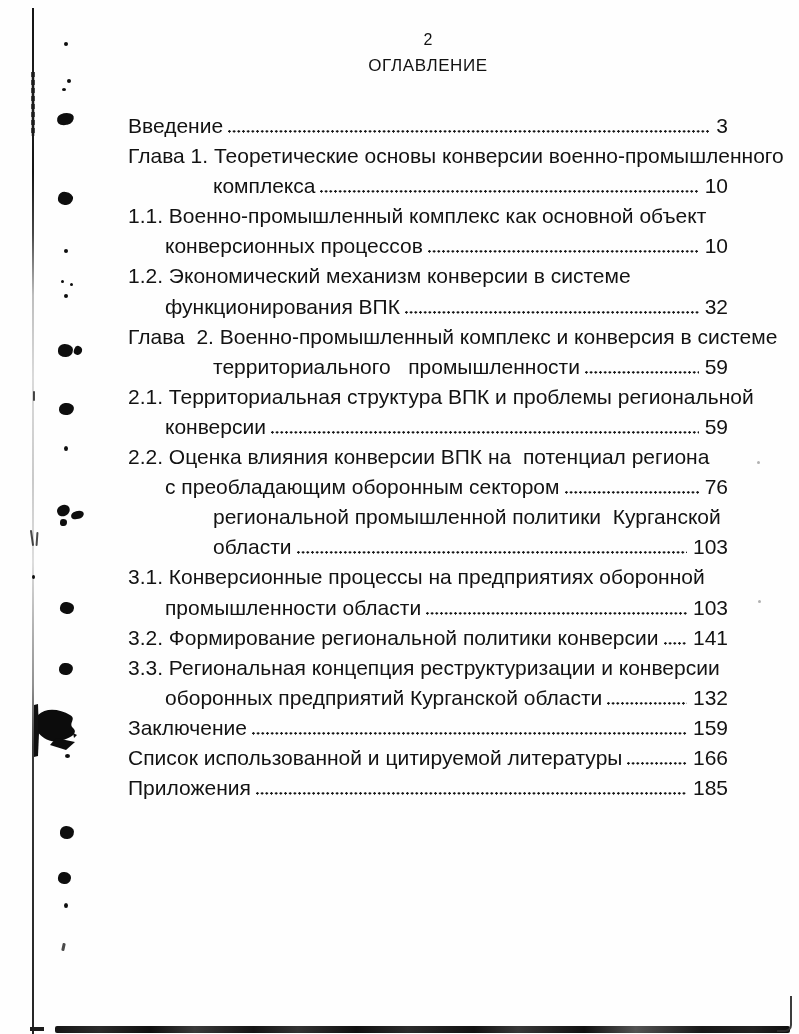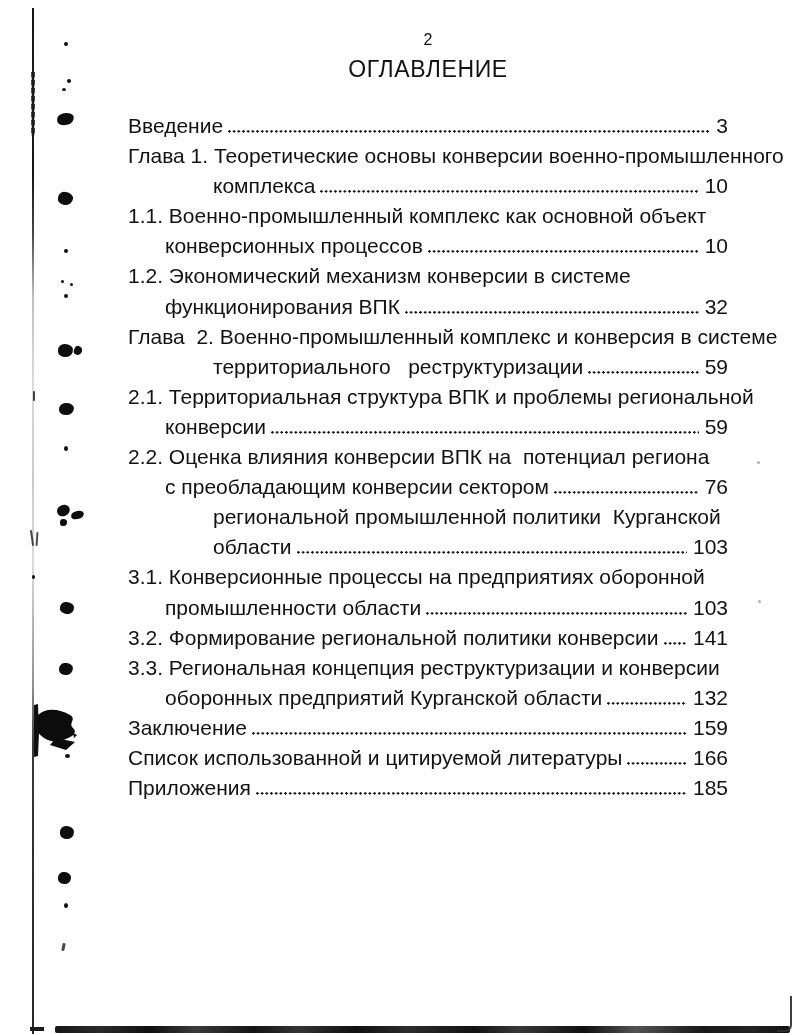--- a/index.html
+++ b/index.html
@@ -44,21 +44,21 @@
   }
   .speck{position:absolute;background:#0e0e0e;}
   .speck.dot{border-radius:50%;}
   .speck.blob{border-radius:46% 58% 50% 54%/52% 48% 60% 44%;}
   .speck.mark{border-radius:1px;opacity:.75;}
   .speck.faint{border-radius:50%;opacity:.32;}
   .ink-blot{position:absolute;left:30px;top:703px;width:50px;height:58px;}
   
   .header{position:absolute;left:128px;width:600px;text-align:center;}
   .page-number{top:31px;font-size:16px;}
-  .toc-title{top:56px;font-size:23px;letter-spacing:.6px;}
+  .toc-title{top:56px;font-size:17px;letter-spacing:.6px;}
   
   .toc{position:absolute;left:128px;top:111px;width:600px;}
   .row{display:flex;height:30.1px;line-height:30.1px;font-size:21px;}
   .row.b{font-weight:normal;}
   .row.ind1{padding-left:37px;}
   .row.ind2{padding-left:85px;}
   .t{white-space:pre;}
   .leader{flex:1 1 auto;position:relative;margin-left:4px;min-width:8px;}
   .leader::before{
     content:"";position:absolute;left:1px;right:3px;bottom:8px;height:3px;
@@ -146,37 +146,37 @@
       </div>
       <div class="row ind1">
         <span class="t">функционирования ВПК</span>
         <span class="leader"></span>
         <span class="pg">32</span>
       </div>
       <div class="row b ind0">
         <span class="t">Глава  2. Военно-промышленный комплекс и конверсия в системе</span>
       </div>
       <div class="row b ind2">
-        <span class="t">территориального   реструктуризации</span>
+        <span class="t">территориального   промышленности</span>
         <span class="leader"></span>
         <span class="pg">59</span>
       </div>
       <div class="row ind0">
         <span class="t">2.1. Территориальная структура ВПК и проблемы региональной</span>
       </div>
       <div class="row ind1">
         <span class="t">конверсии</span>
         <span class="leader"></span>
         <span class="pg">59</span>
       </div>
       <div class="row ind0">
         <span class="t">2.2. Оценка влияния конверсии ВПК на  потенциал региона</span>
       </div>
       <div class="row ind1">
-        <span class="t">с преобладающим конверсии сектором</span>
+        <span class="t">с преобладающим оборонным сектором</span>
         <span class="leader"></span>
         <span class="pg">76</span>
       </div>
       <div class="row b ind2">
         <span class="t">региональной промышленной политики  Курганской</span>
       </div>
       <div class="row b ind2">
         <span class="t">области</span>
         <span class="leader"></span>
         <span class="pg">103</span>

